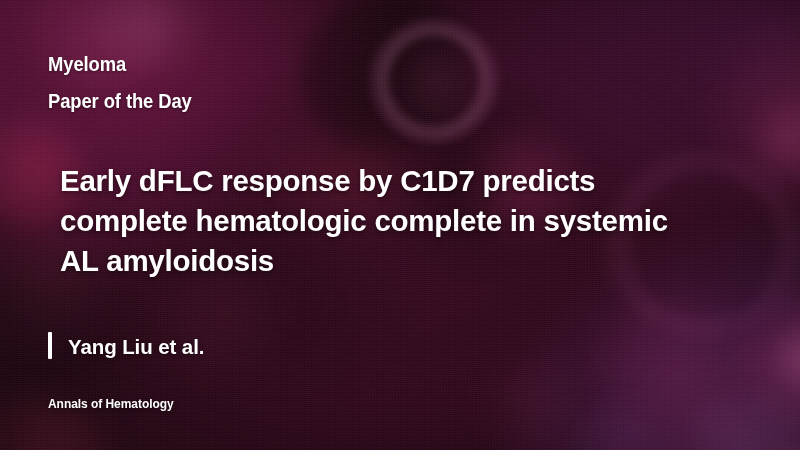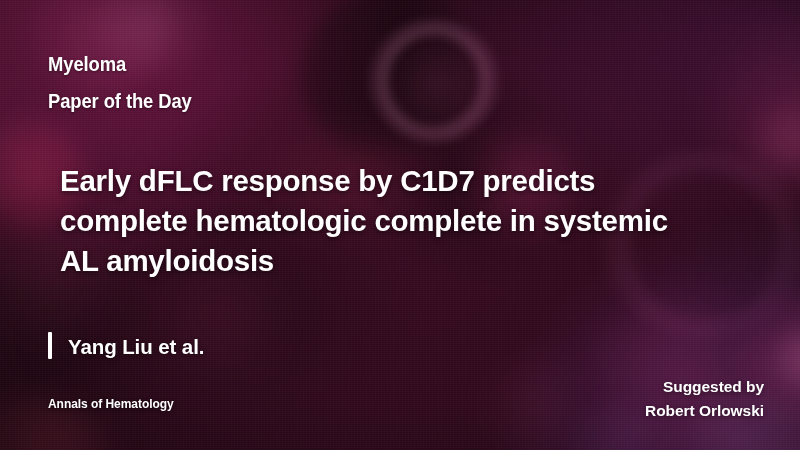--- a/index.html
+++ b/index.html
@@ -246,19 +246,15 @@
       <div>AL amyloidosis</div>
     </div>
 
     <div id="author-row">
       <div id="author-rule"></div>
       <div id="author-name">Yang Liu et al.</div>
     </div>
 
     <div class="txt" id="journal">Annals of Hematology</div>
 
-    <div class="txt" id="suggested">
-      <div>Suggested by</div>
-      <div>Robert Orlowski</div>
-    </div>
 
   </div>
 </div>
 
 </body></html>

